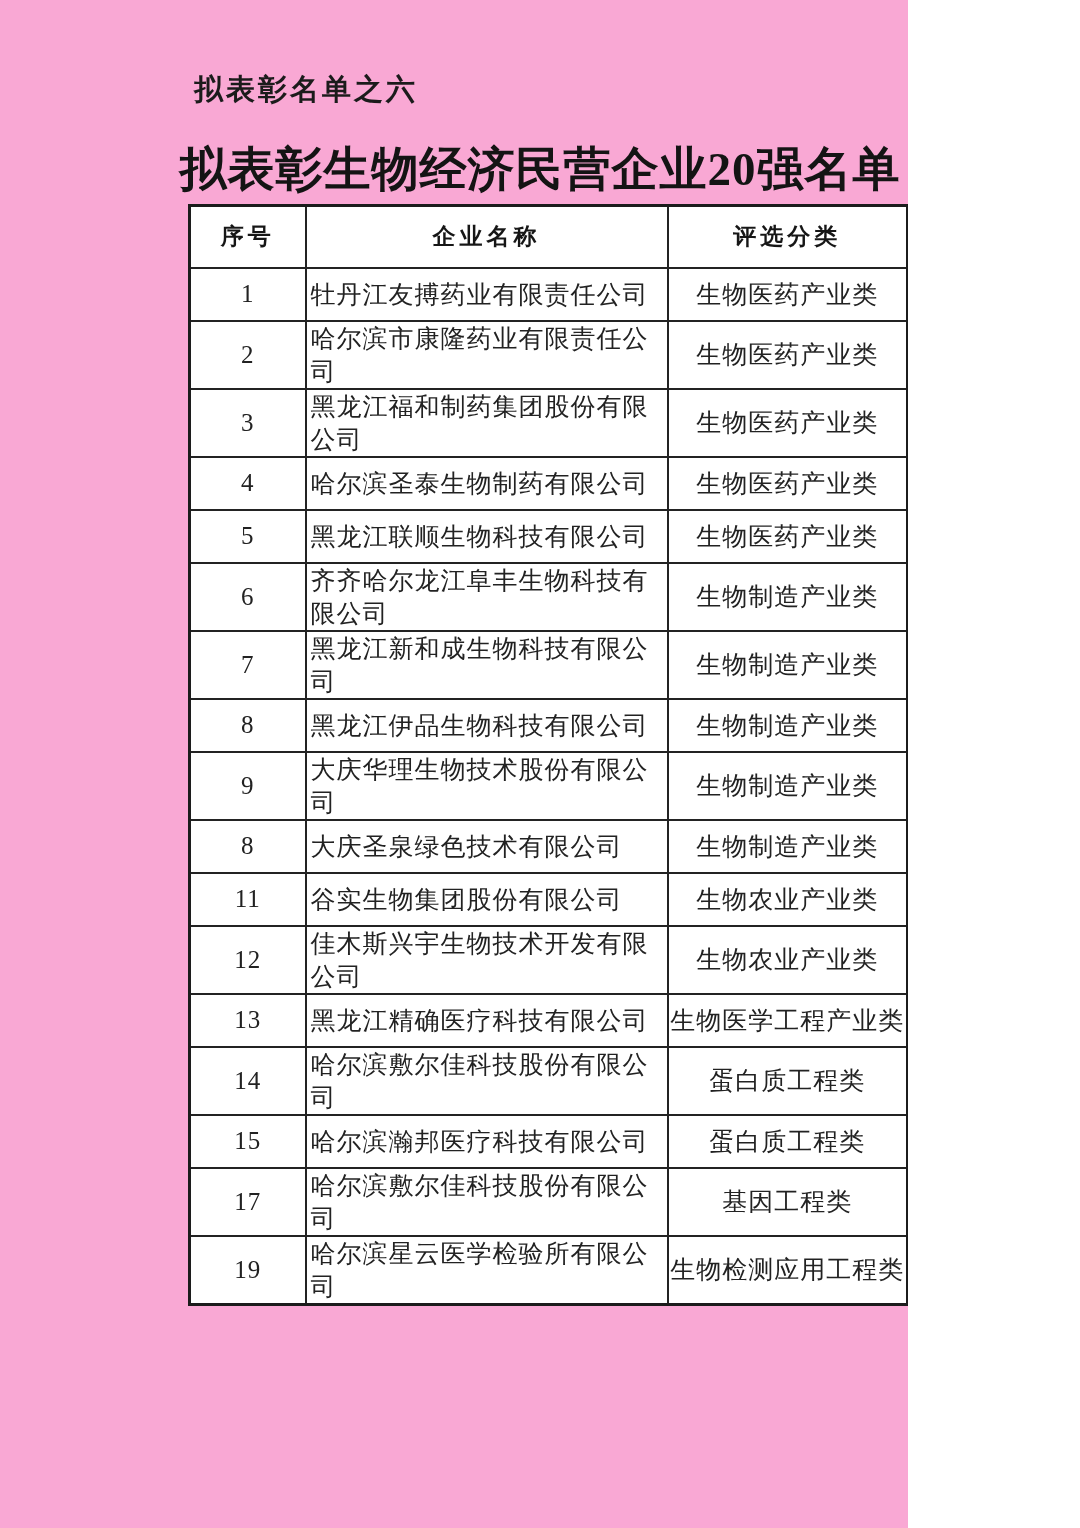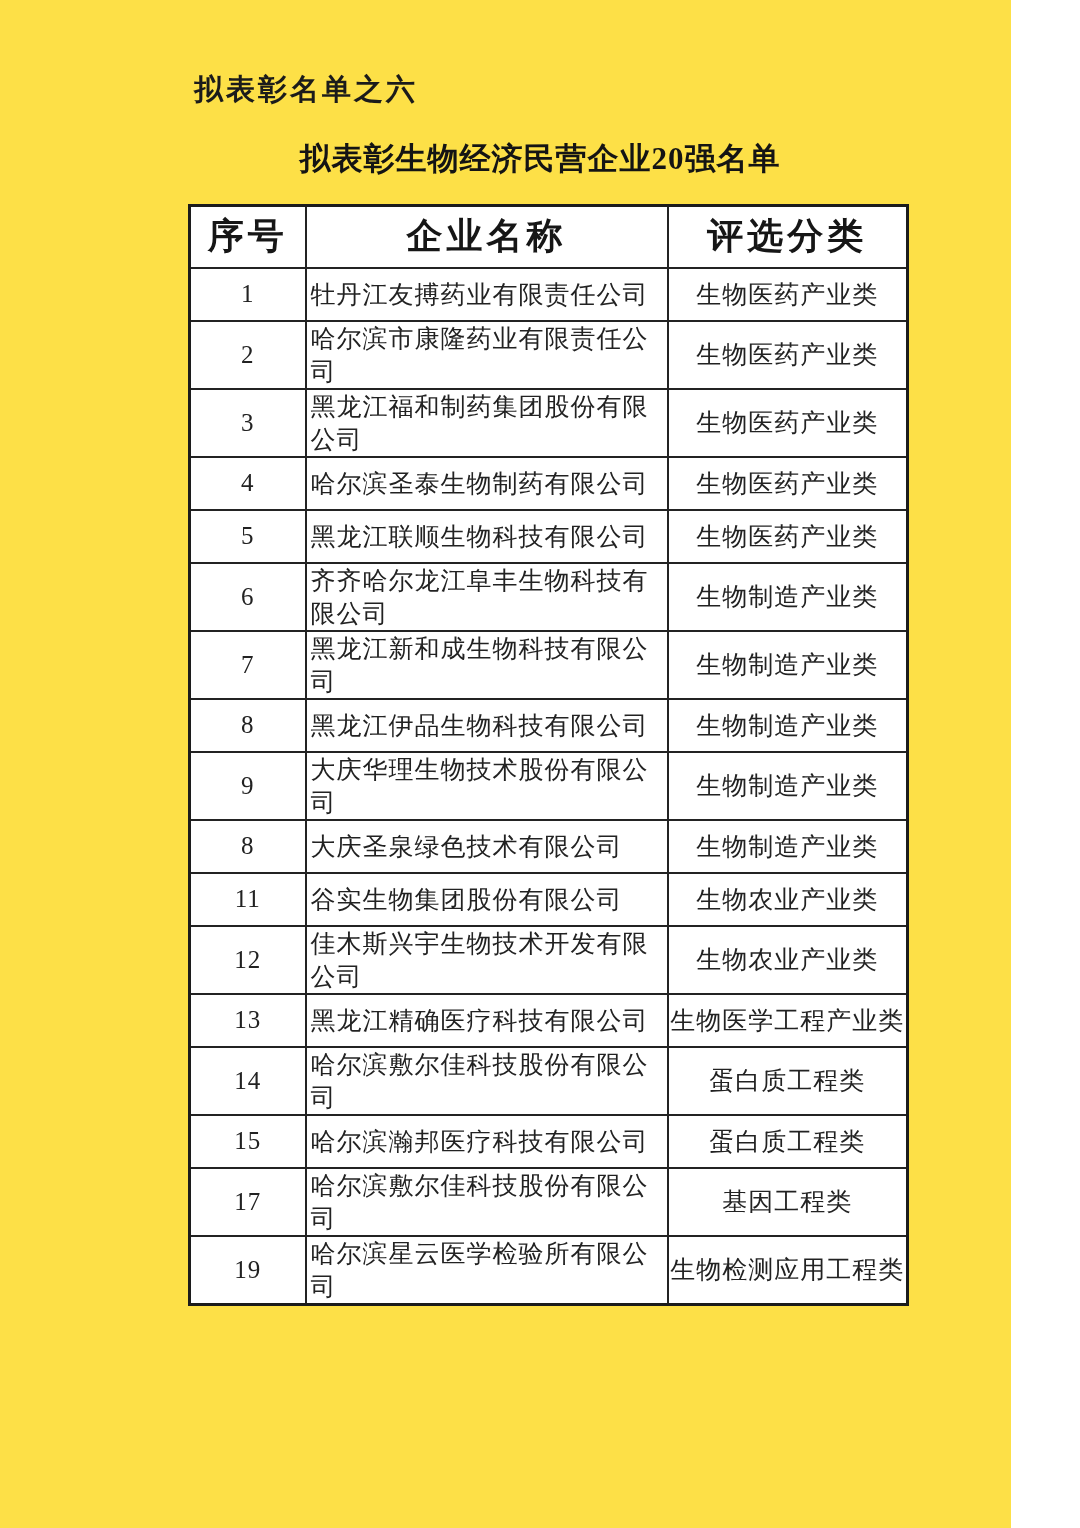--- a/index.html
+++ b/index.html
@@ -4,42 +4,42 @@
 <style>
   * { margin: 0; padding: 0; box-sizing: border-box; }
   html, body {
     width: 1080px;
     background: #ffffff;
     font-family: "Liberation Serif", serif;
     color: #1d1d1d;
   }
   .page {
     position: relative;
-    width: 1011px;
+    width: 908px;
     height: 1528px;
-    background: #fde047;
+    background: #f9a8d4;
     overflow: hidden;
   }
   .doc-label {
     position: absolute;
     left: 194px;
     top: 70px;
     font-size: 29px;
     font-weight: bold;
     letter-spacing: 3px;
     color: #1b1b1b;
     font-family: "Liberation Serif", serif;
   }
   .doc-title {
     position: absolute;
     left: 0;
     top: 138px;
     width: 1080px;
     text-align: center;
-    font-size: 31px;
+    font-size: 47px;
     font-weight: bold;
     letter-spacing: 1px;
     color: #141414;
     font-family: "Liberation Serif", serif;
   }
   table.award-table {
     position: absolute;
     left: 188px;
     top: 204px;
     width: 718px;
@@ -54,21 +54,21 @@
   table.award-table td {
     border: 2px solid #232323;
     font-weight: normal;
     vertical-align: middle;
   }
   table.award-table {
     border: 3px solid #1c1c1c;
   }
   table.award-table thead th {
     height: 62px;
-    font-size: 36px;
+    font-size: 23px;
     font-weight: bold;
     text-align: center;
     letter-spacing: 4px;
     font-family: "Liberation Sans", sans-serif;
     color: #161616;
   }
   table.award-table tbody td {
     height: 53px;
     font-size: 25px;
     color: #222222;

